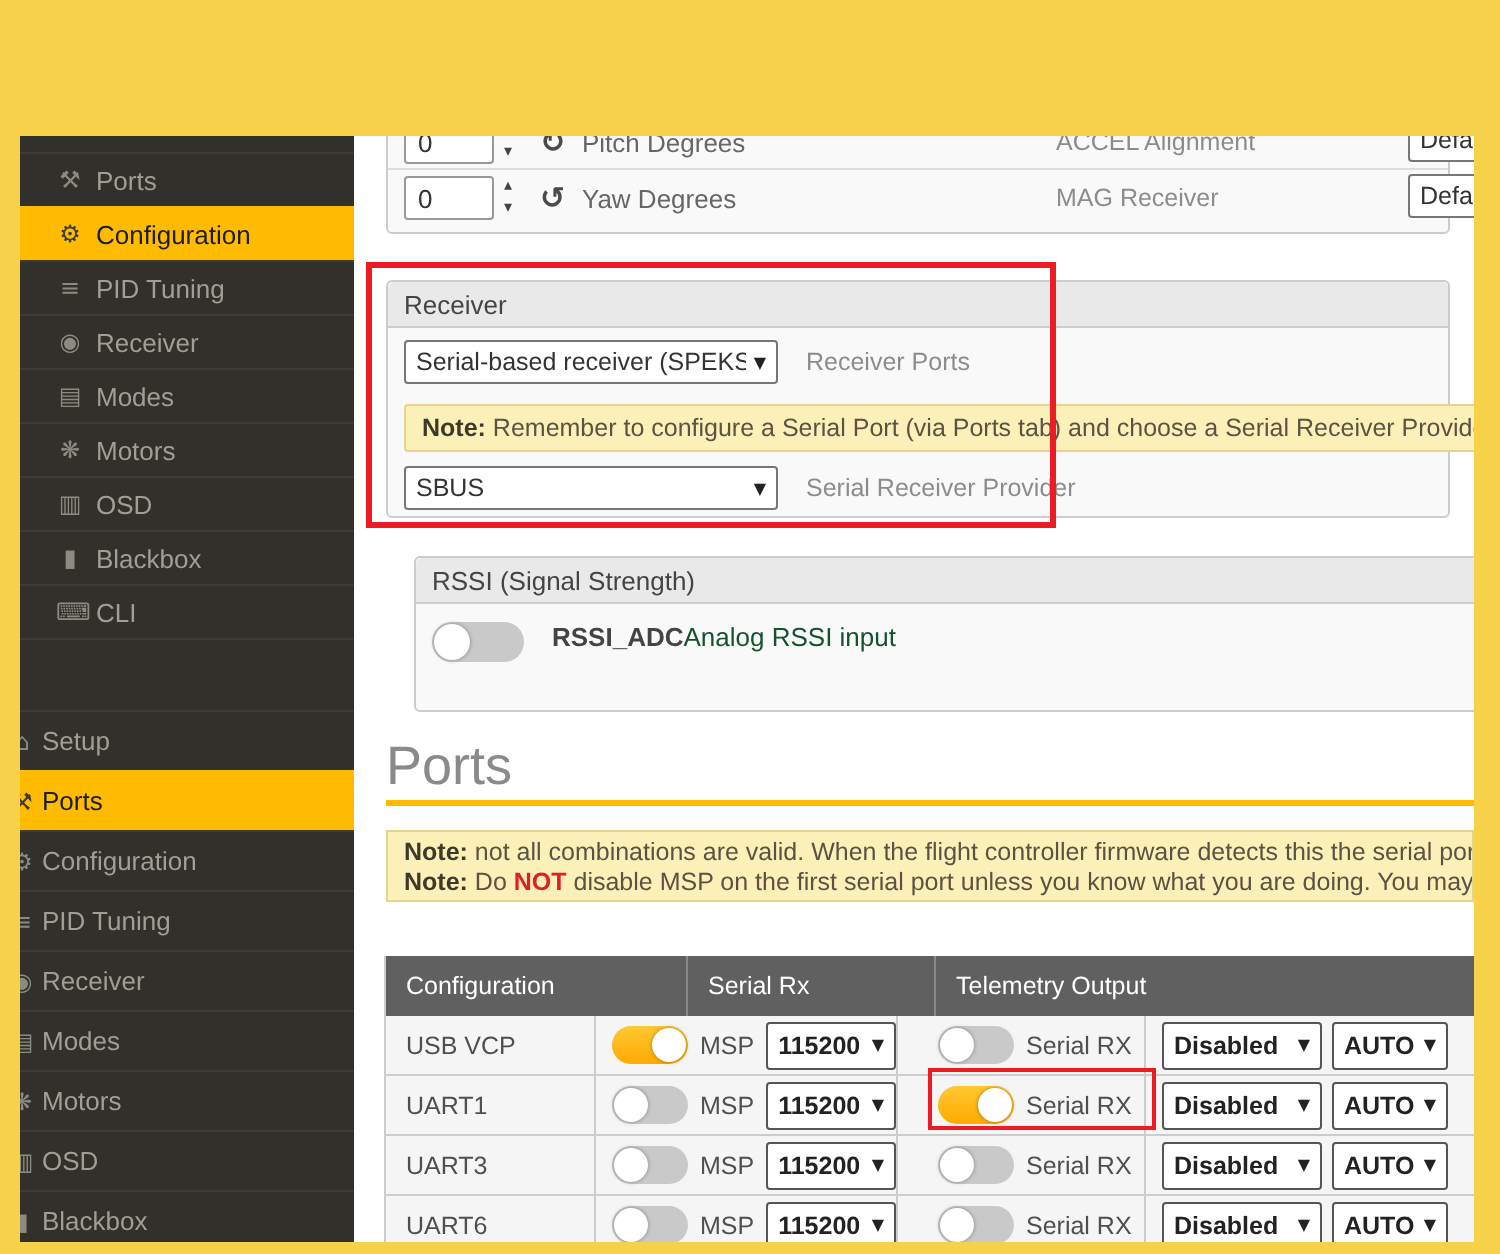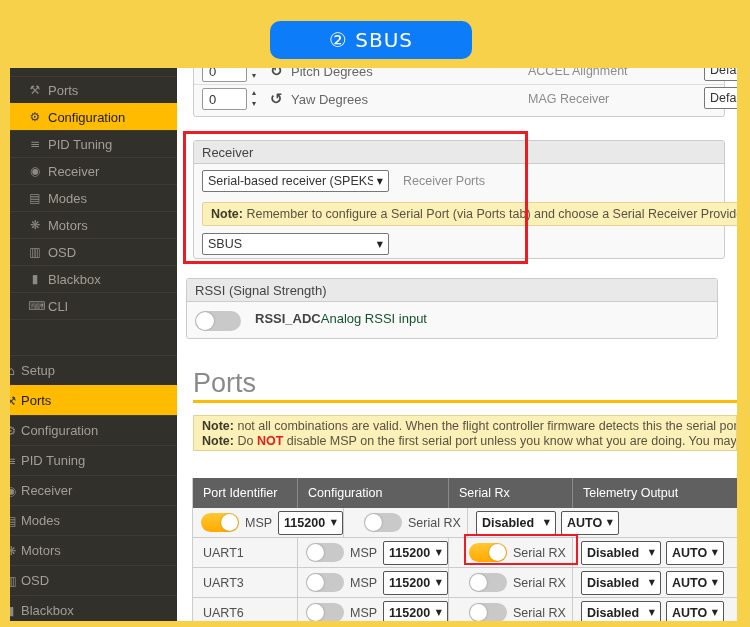--- a/index.html
+++ b/index.html
@@ -75,21 +75,21 @@
 .receiver-panel{left:16px;top:72px;width:532px;height:119px}
 .mode-select{position:absolute;left:8px;top:29px;width:187px}
 .mode-label{position:absolute;left:209px;top:33px;color:#8c8c8c;font-size:12.5px}
 .note-band{position:absolute;left:8px;top:61px;width:540px;height:24px;background:var(--note-bg);
   border:1px solid var(--note-border);border-radius:2px;padding:4px 8px;font-size:12.5px;color:#5a5243;white-space:nowrap;overflow:hidden}
 .note-band b,.notes-box b{color:#3e3a2a}
 .provider-select{position:absolute;left:8px;top:92px;width:187px}
 .provider-label{position:absolute;left:209px;top:96px;color:#8c8c8c;font-size:12.5px}
 
 
-.rssi-panel{left:9px;top:210px;width:532px;height:61px}
+.rssi-panel{left:30px;top:210px;width:532px;height:78px}
 .rssi-body{display:flex;align-items:flex-start;padding:9px 8px}
 .rssi-name{font-weight:bold;color:#444;margin-left:14px;font-size:13px}
 .rssi-desc{color:#14532d;margin-left:0;font-size:13px}
 
 
 .ports-heading{position:absolute;left:16px;top:300px;font-size:27px;color:#8a8a8a;font-weight:400}
 .heading-underline{position:absolute;left:16px;top:332px;width:544px;height:3px;background:var(--accent-yellow)}
 .notes-box{position:absolute;left:16px;top:347px;width:544px;height:36px;background:var(--note-bg);
   border:1px solid var(--note-border);padding:3px 8px;font-size:12.5px;color:#5a5243;line-height:15px;white-space:nowrap;overflow:hidden}
 .red-word{color:#e02020;font-weight:bold}
@@ -110,23 +110,20 @@
 
 .ann-rect{position:absolute;border:3px solid var(--annotation-red);z-index:20;pointer-events:none}
 #rect1{left:173px;top:63px;width:345px;height:133px}
 #rect2{left:454px;top:466px;width:114px;height:31px;border-width:2px}
 </style>
 </head>
 <body>
 
 <div class="stage">
 
-  <div class="step-badge">
-    <span>② SBUS</span>
-  </div>
 
   <div class="shot">
 
     <aside class="sidebar">
       <div class="sb-partial"></div>
       <div class="sb-group g1" id="sb-group1">
           <div class="sb-item">
             <span class="sb-icon">⚒</span>
             <span>Ports</span>
           </div>
@@ -240,20 +237,21 @@
         <span class="sel mode-select">
             <span class="sel-txt">Serial-based receiver (SPEKSAT, S</span>
             <span class="arr">▼</span>
           </span>
         <span class="mode-label">Receiver Ports</span>
         <div class="note-band"><b>Note:</b><span> Remember to configure a Serial Port (via Ports tab) and choose a Serial Receiver Provider when using RX_SER</span></div>
         <span class="sel provider-select">
             <span class="sel-txt">SBUS</span>
             <span class="arr">▼</span>
           </span>
+        <span class="provider-label">Serial Receiver Provider</span>
       </div>
 
       <div class="panel rssi-panel">
         <div class="panel-head">RSSI (Signal Strength)</div>
         <div class="rssi-body">
           <span class="tgl lg" id="rssi-toggle">
               <span class="knob"></span>
             </span>
           <span class="rssi-name">RSSI_ADC</span>
           <span class="rssi-desc">Analog RSSI input</span>
@@ -263,27 +261,27 @@
       <div class="ports-heading">Ports</div>
       <div class="heading-underline"></div>
 
       <div class="notes-box">
         <div><b>Note:</b><span> not all combinations are valid. When the flight controller firmware detects this the serial port conf</span></div>
         <div><b>Note:</b><span> Do </span><span class="red-word">NOT</span><span> disable MSP on the first serial port unless you know what you are doing. You may have to</span></div>
       </div>
 
       <div class="ports-table">
         <div class="t-head">
-          <div class="t-cell c1">Port Identifier</div>
           <div class="t-cell c2">Configuration</div>
           <div class="t-cell c3" style="padding-left:10px">Serial Rx</div>
           <div class="t-cell c4">Telemetry Output</div>
         </div>
         <div id="table-rows">
             <div class="t-row">
+              <div class="t-cell c1">USB VCP</div>
               <div class="t-cell c2">
                 <span class="tgl on">
                   <span class="knob"></span>
                 </span>
                 <span class="gap6">MSP</span>
                 <span class="sel gap6" style="width: 68px;">
                   <span class="sel-txt">115200</span>
                   <span class="arr">▼</span>
                 </span>
               </div>

